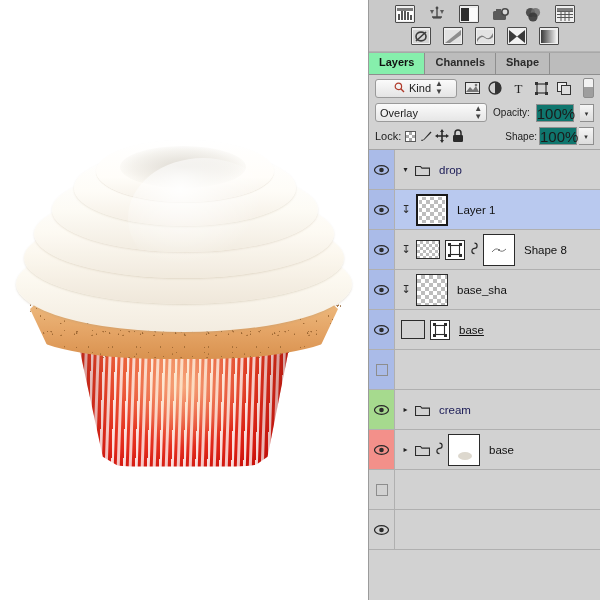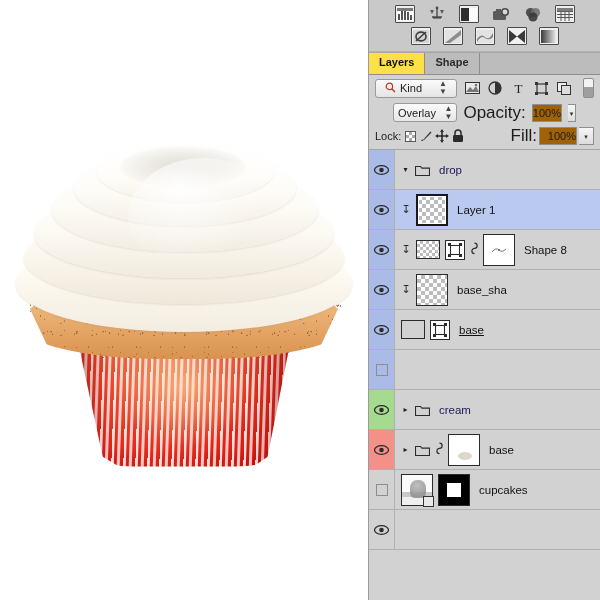--- a/index.html
+++ b/index.html
@@ -116,48 +116,48 @@
   .adj-ico svg { display: block; }
   .adj-ico.noborder { border: none; background: none; }
 
   .sep { height: 1px; background: #a8a8a8; }
 
   
   .tabs { display: flex; height: 22px; background: #b8b8b8;
           border-bottom: 1px solid #8e8e8e; align-items: flex-end; }
   .tab { padding: 3px 10px 4px; font-size: 11px; font-weight: bold; color: #2b2b2b;
          border-right: 1px solid #8e8e8e; background: #bcbcbc; height: 21px; }
-  .tab.active { background: #fde047; color: #111; }
+  .tab.active { background: #86efac; color: #111; }
   .tab-fill { flex: 1; background: #bcbcbc; height: 21px; }
 
   
   .filter-row { display: flex; align-items: center; gap: 7px; padding: 4px 6px; height: 26px; }
   .kind-select {
     display: flex; align-items: center; gap: 4px;
-    width: 82px; height: 19px; padding: 0 9px;
+    width: 82px; height: 19px; padding: 0 18px;
     background: linear-gradient(180deg,#fbfbfb,#e4e4e4);
     border: 1px solid #9a9a9a; border-radius: 3px; font-size: 11px;
   }
   .kind-select .lbl { flex: 1; }
   .stepper { font-size: 8px; line-height: 8px; color: #444; text-align: center; }
   .filt-ico { width: 16px; height: 16px; display: flex; align-items: center; justify-content: center; color: #333; }
   .filt-toggle { margin-left: auto; width: 11px; height: 20px; border: 1px solid #8d8d8d;
                  background: linear-gradient(180deg,#f2f2f2 0 45%,#9e9e9e 45% 100%); border-radius: 2px; }
 
   
-  .blend-row { display: flex; align-items: center; gap: 6px; padding: 2px 24px 3px; height: 24px; }
+  .blend-row { display: flex; align-items: center; gap: 6px; padding: 2px 6px 3px; height: 24px; }
   .blend-select {
     display: flex; align-items: center; width: 118px; height: 19px; padding: 0 4px;
     background: linear-gradient(180deg,#fbfbfb,#e6e6e6);
     border: 1px solid #9a9a9a; border-radius: 3px; font-size: 11px;
   }
   .blend-select .lbl { flex: 1; }
-  .opacity-label { font-size: 17px; }
-  .num-box { width: 38px; height: 18px; background: #a16207; border: 1px solid #8f8f8f;
-             font-size: 11px; text-align: right; line-height: 17px; }
+  .opacity-label { font-size: 10px; }
+  .num-box { width: 38px; height: 18px; background: #0f766e; border: 1px solid #8f8f8f;
+             font-size: 15px; text-align: center; line-height: 17px; }
   .num-arrow { width: 15px; height: 18px; border: 1px solid #8f8f8f; border-left: none;
                background: linear-gradient(180deg,#f6f6f6,#dcdcdc);
                font-size: 7px; line-height: 17px; text-align: center; color: #333; }
 
   
   .lock-row { display: flex; align-items: center; gap: 2px; padding: 2px 6px 4px; height: 24px; }
   .lock-ico { width: 14px; height: 14px; display: flex; align-items: center; justify-content: center; }
   .checker14 {
     width: 11px; height: 11px; border: 1px solid #5a5a5a;
     background-image: linear-gradient(45deg,#a9a9a9 25%,transparent 25%,transparent 75%,#a9a9a9 75%),
@@ -347,20 +347,21 @@
               </defs>
               <rect width="16" height="13" fill="url(#gm)"></rect>
             </svg>
         </div>
       </div>
     </div>
     <div class="sep"></div>
 
     <div class="tabs">
       <div class="tab active">Layers</div>
+      <div class="tab">Channels</div>
       <div class="tab">Shape</div>
       <div class="tab-fill"></div>
     </div>
 
     <div class="filter-row">
       <div class="kind-select">
         <span>
           <svg width="11" height="11" viewBox="0 0 11 11">
               <circle cx="4.4" cy="4.4" r="3.2" fill="none" stroke="#b03a2a" stroke-width="1.2"></circle>
               <path d="M6.8 6.8 L10 10" stroke="#b03a2a" stroke-width="1.4"></path>
@@ -432,21 +433,21 @@
         <svg width="14" height="14" viewBox="0 0 14 14">
             <path d="M7 0 L9 3 H7.8 V6.2 H11 V5 L14 7 L11 9 V7.8 H7.8 V11 H9 L7 14 L5 11 H6.2 V7.8 H3 V9 L0 7 L3 5 V6.2 H6.2 V3 H5 Z" fill="#2b2b2b"></path>
           </svg>
       </div>
       <div class="lock-ico">
         <svg width="12" height="14" viewBox="0 0 12 14">
             <path d="M3 6 V4 a3 3 0 0 1 6 0 V6" fill="none" stroke="#2b2b2b" stroke-width="1.5"></path>
             <rect x="1" y="6" width="10" height="7" rx="1.2" fill="#2b2b2b"></rect>
           </svg>
       </div>
-      <span class="opacity-label" style="margin-left:auto">Fill:</span>
+      <span class="opacity-label" style="margin-left:auto">Shape:</span>
       <div class="num-box">100%</div>
       <div class="num-arrow">▾</div>
     </div>
 
     <div class="layers">
 
       <div class="layer-row">
         <div class="eye-cell">
           <svg width="15" height="10" viewBox="0 0 15 10">
               <ellipse cx="7.5" cy="5" rx="7" ry="4.3" fill="none" stroke="#2b2b2b" stroke-width="1.2"></ellipse>
@@ -597,27 +598,20 @@
           </span>
           <span class="thumb base-grp"></span>
           <span class="layer-name">base</span>
         </div>
       </div>
 
       <div class="layer-row">
         <div class="eye-cell c-gray">
           <span class="eye-off"></span>
         </div>
-        <div class="row-body">
-          <span class="thumb cupcake-tn">
-            <span class="smart-badge"></span>
-          </span>
-          <span class="thumb mask-black"></span>
-          <span class="layer-name">cupcakes</span>
-        </div>
       </div>
 
       <div class="layer-row">
         <div class="eye-cell c-gray">
           <svg width="15" height="10" viewBox="0 0 15 10">
               <ellipse cx="7.5" cy="5" rx="7" ry="4.3" fill="none" stroke="#2b2b2b" stroke-width="1.2"></ellipse>
               <circle cx="7.5" cy="5" r="2.3" fill="#2b2b2b"></circle>
             </svg>
         </div>
       </div>

